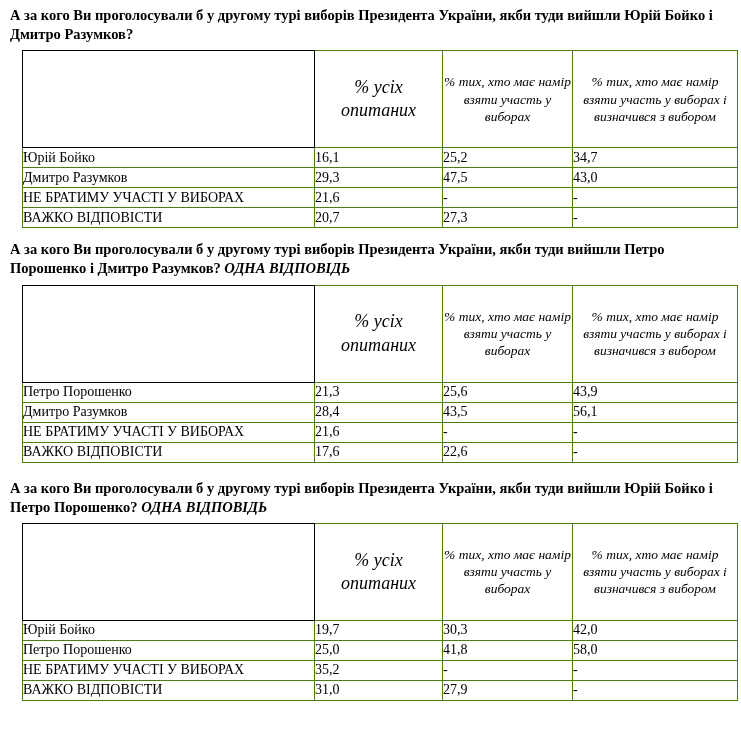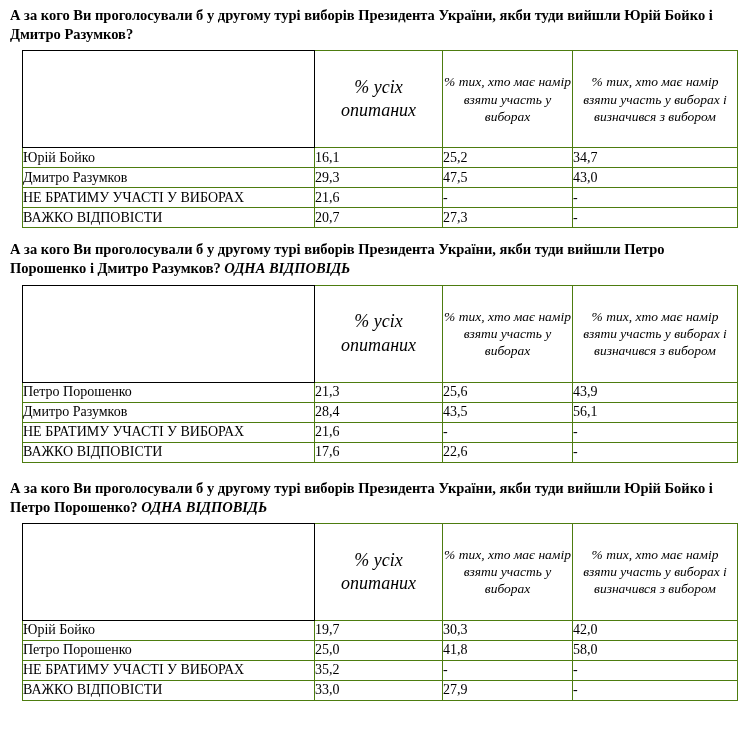--- a/index.html
+++ b/index.html
@@ -220,21 +220,21 @@
           <td class="val">58,0</td>
         </tr>
         <tr>
           <td class="label caps">НЕ БРАТИМУ УЧАСТІ У ВИБОРАХ</td>
           <td class="val">35,2</td>
           <td class="val">-</td>
           <td class="val">-</td>
         </tr>
         <tr>
           <td class="label caps">ВАЖКО ВІДПОВІСТИ</td>
-          <td class="val">33,0</td>
+          <td class="val">31,0</td>
           <td class="val">27,9</td>
           <td class="val">-</td>
         </tr>
       </tbody>
     </table>
   </div>
 
 </div>
 
 </body></html>

